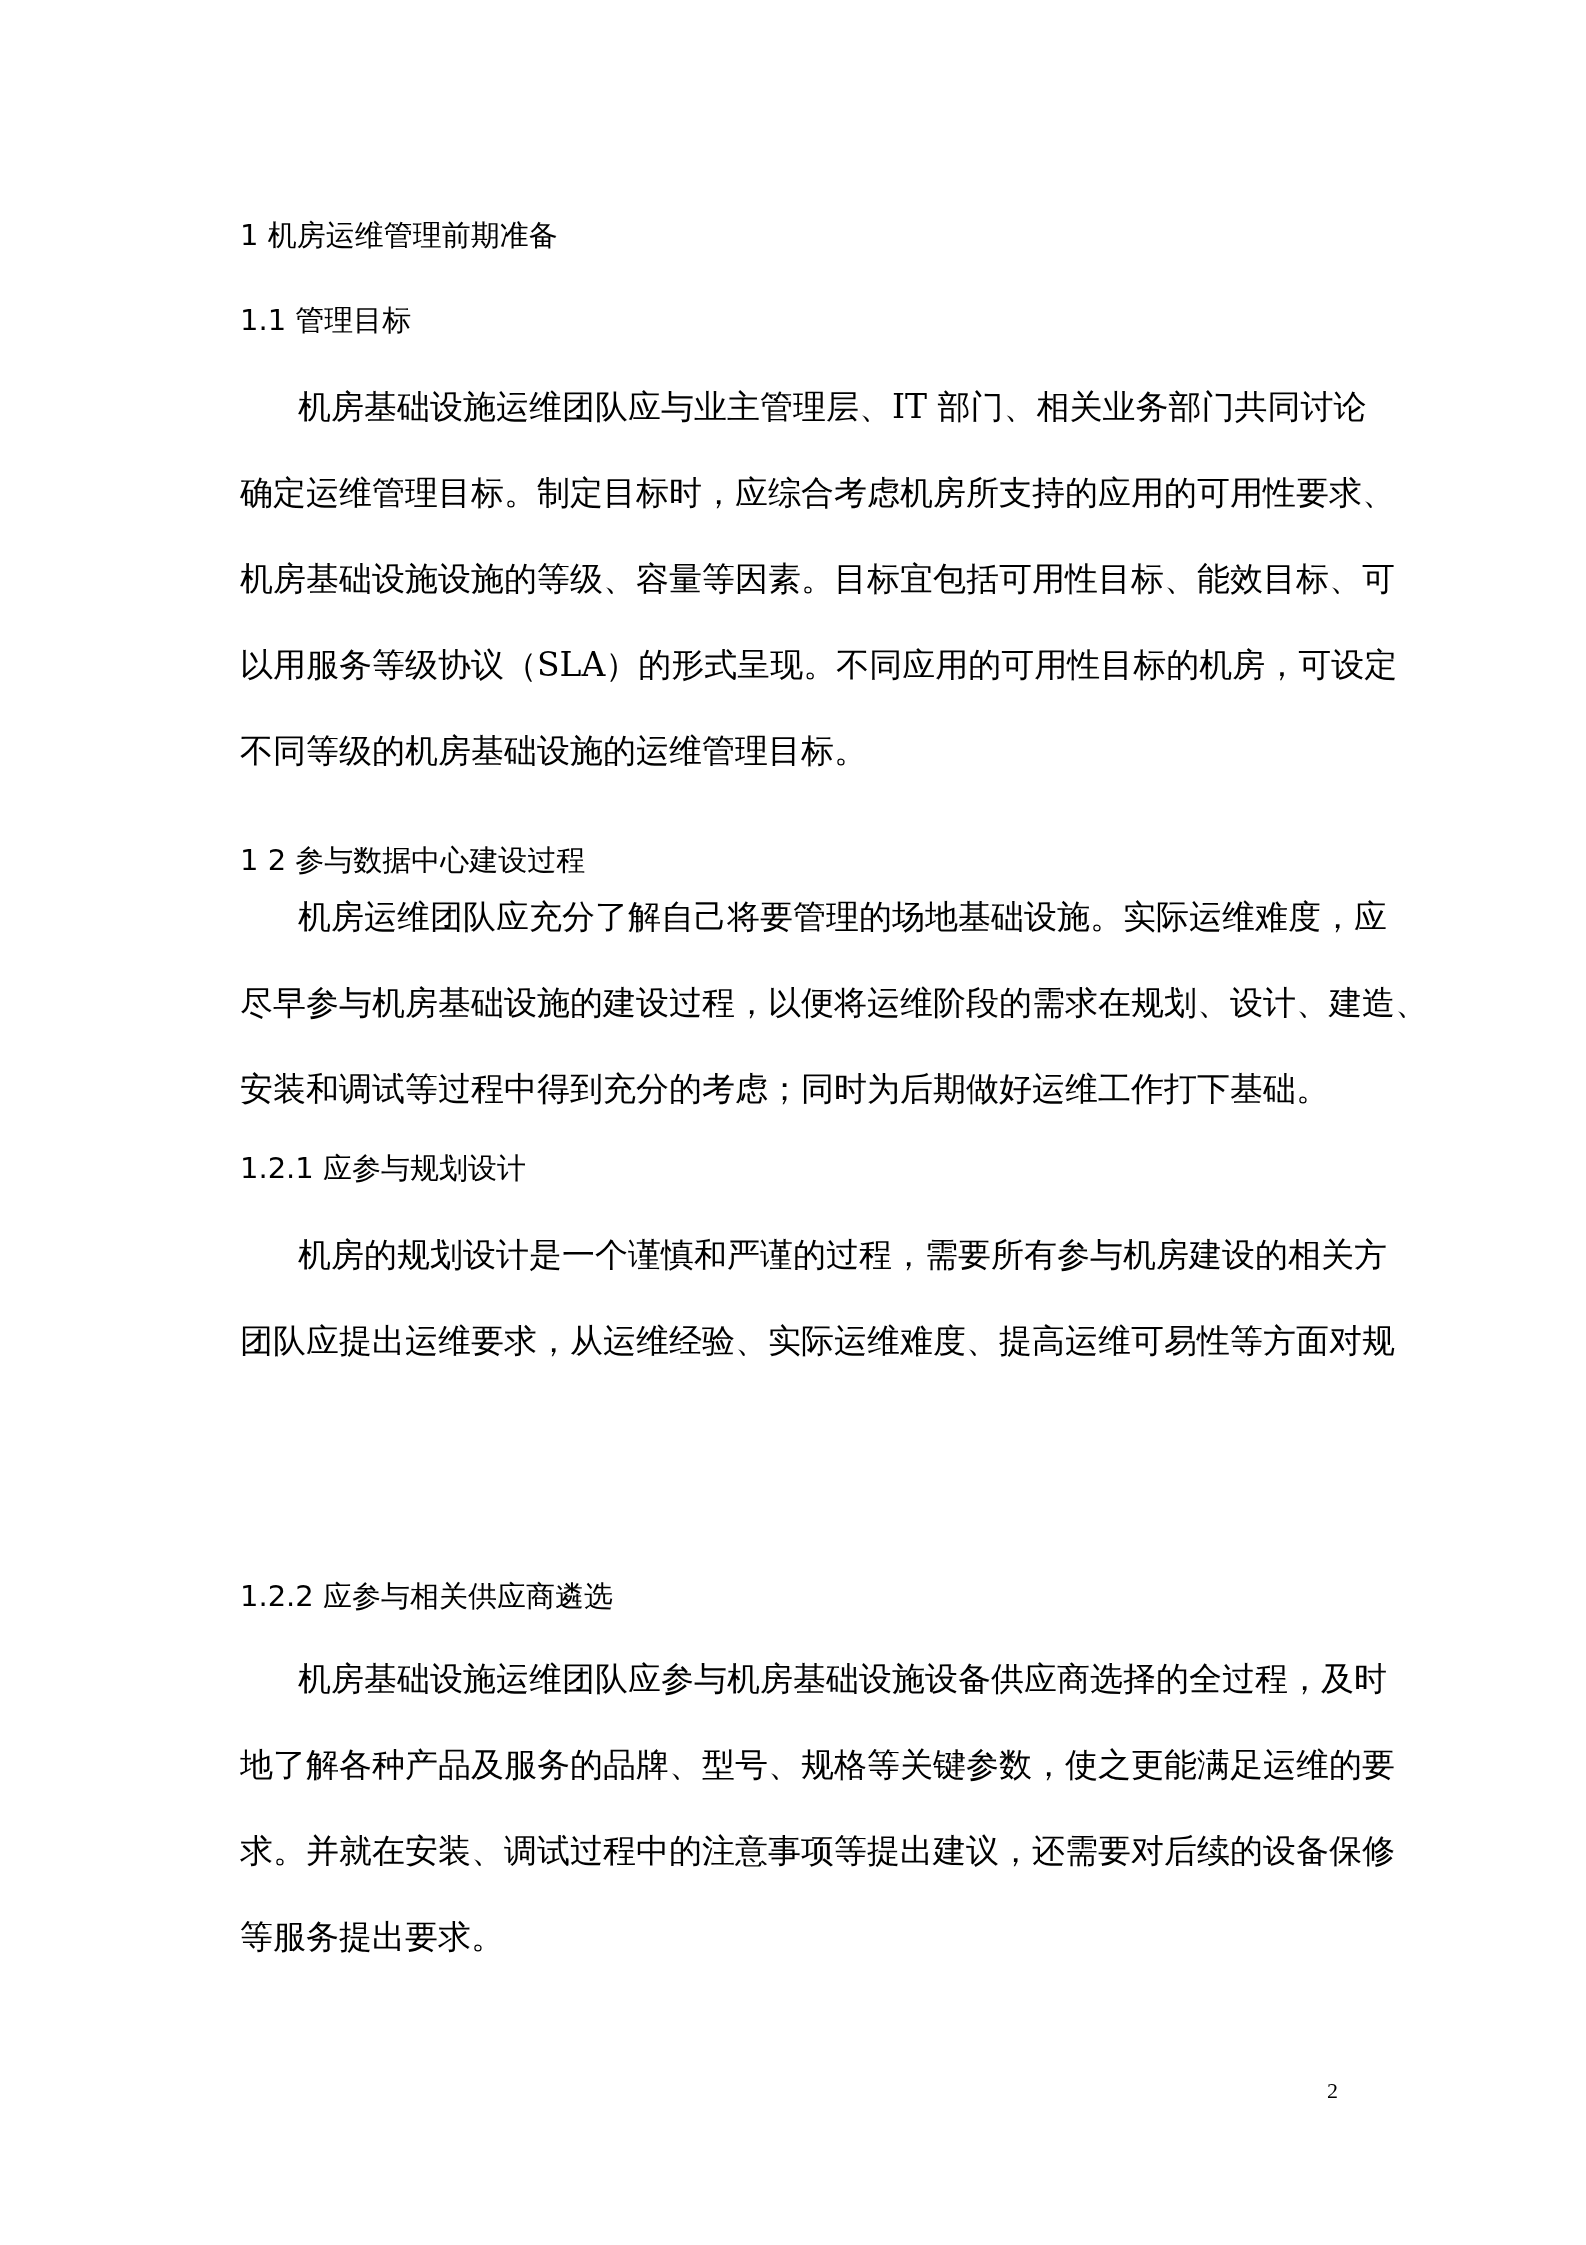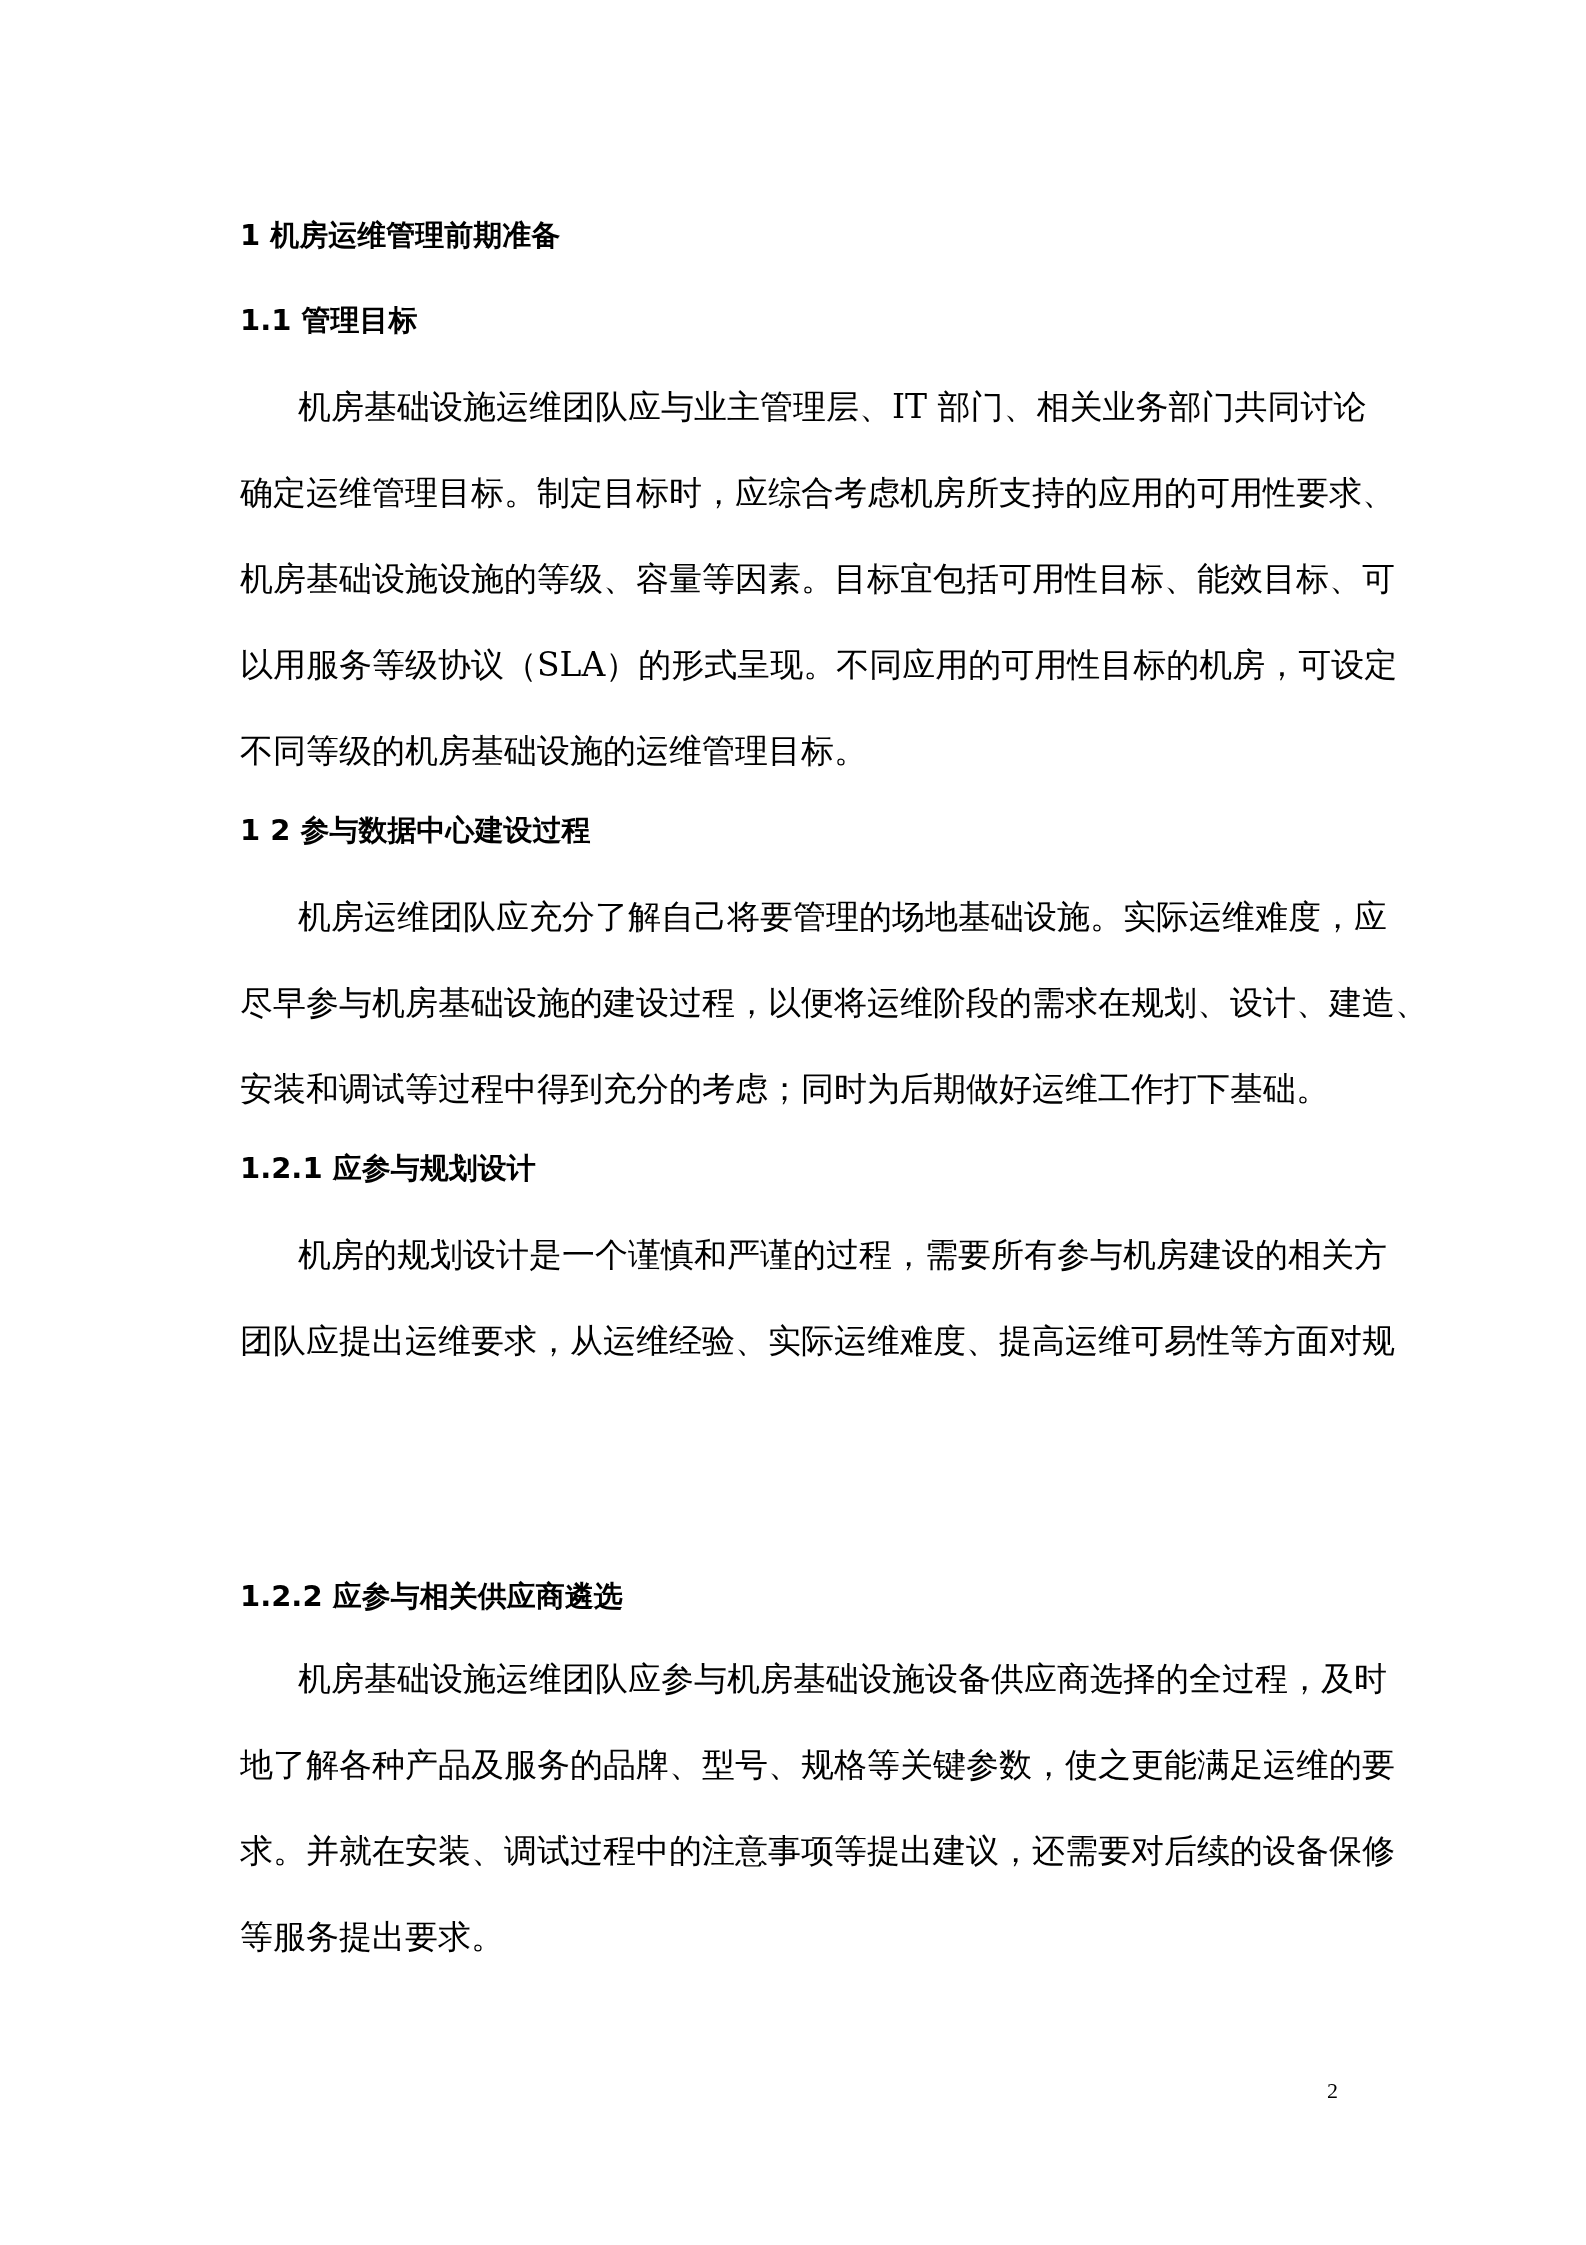--- a/index.html
+++ b/index.html
@@ -1,20 +1,20 @@
 <!DOCTYPE html>
 <html><head>
 <meta charset="utf-8">
 <style>
   html,body{margin:0;padding:0;background:#fff;}
   body{width:1586px;height:2245px;position:relative;overflow:hidden;
        font-family:"DejaVu Serif","Liberation Serif",serif;color:#000;}
   .page{position:absolute;left:240px;top:0;width:1110px;}
   .h{position:absolute;left:0;font-family:"DejaVu Sans","Liberation Sans",sans-serif;
-     font-weight:bold;font-size:29px;line-height:40px;white-space:nowrap;}
+     font-weight:normal;font-size:29px;line-height:40px;white-space:nowrap;}
   .p{position:absolute;left:0;width:1110px;font-size:33px;line-height:86px;
      text-align:justify;text-align-last:left;}
   .line{display:block;white-space:nowrap;height:86px;text-align:justify;text-align-last:justify;}
   .line.last{text-align-last:left;}
   .pn{position:absolute;left:1327px;top:2078px;font-size:22px;font-family:"Liberation Serif",serif;}
 </style>
 </head>
 <body>
 
 <div class="page">
@@ -22,21 +22,21 @@
 
   <div class="h" style="top:300px">1.1  管理目标</div>
   <div class="p" style="top:364px">
     <span class="line" style="padding-left:58px;width:1052px">机房基础设施运维团队应与业主管理层、IT 部门、相关业务部门共同讨论</span>
     <span class="line">确定运维管理目标。制定目标时，应综合考虑机房所支持的应用的可用性要求、</span>
     <span class="line">机房基础设施设施的等级、容量等因素。目标宜包括可用性目标、能效目标、可</span>
     <span class="line">以用服务等级协议（SLA）的形式呈现。不同应用的可用性目标的机房，可设定</span>
     <span class="line last">不同等级的机房基础设施的运维管理目标。</span>
   </div>
 
-  <div class="h" style="top:810px">1 2 参与数据中心建设过程</div>
+  <div class="h" style="top:840px">1 2 参与数据中心建设过程</div>
   <div class="p" style="top:874px">
     <span class="line" style="padding-left:58px;width:1052px">机房运维团队应充分了解自己将要管理的场地基础设施。实际运维难度，应</span>
     <span class="line">尽早参与机房基础设施的建设过程，以便将运维阶段的需求在规划、设计、建造、</span>
     <span class="line last">安装和调试等过程中得到充分的考虑；同时为后期做好运维工作打下基础。</span>
   </div>
 
   <div class="h" style="top:1148px">1.2.1  应参与规划设计</div>
   <div class="p" style="top:1212px">
     <span class="line" style="padding-left:58px;width:1052px">机房的规划设计是一个谨慎和严谨的过程，需要所有参与机房建设的相关方</span>
     <span class="line">团队应提出运维要求，从运维经验、实际运维难度、提高运维可易性等方面对规</span>

